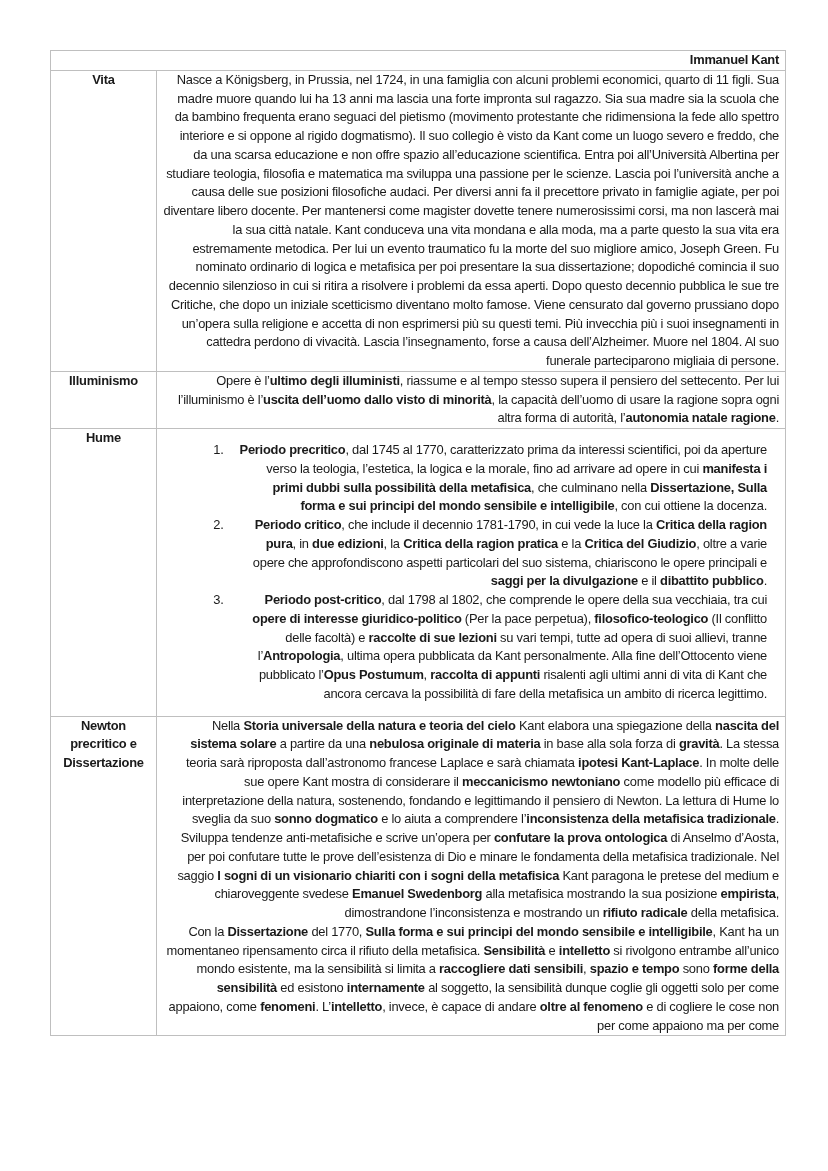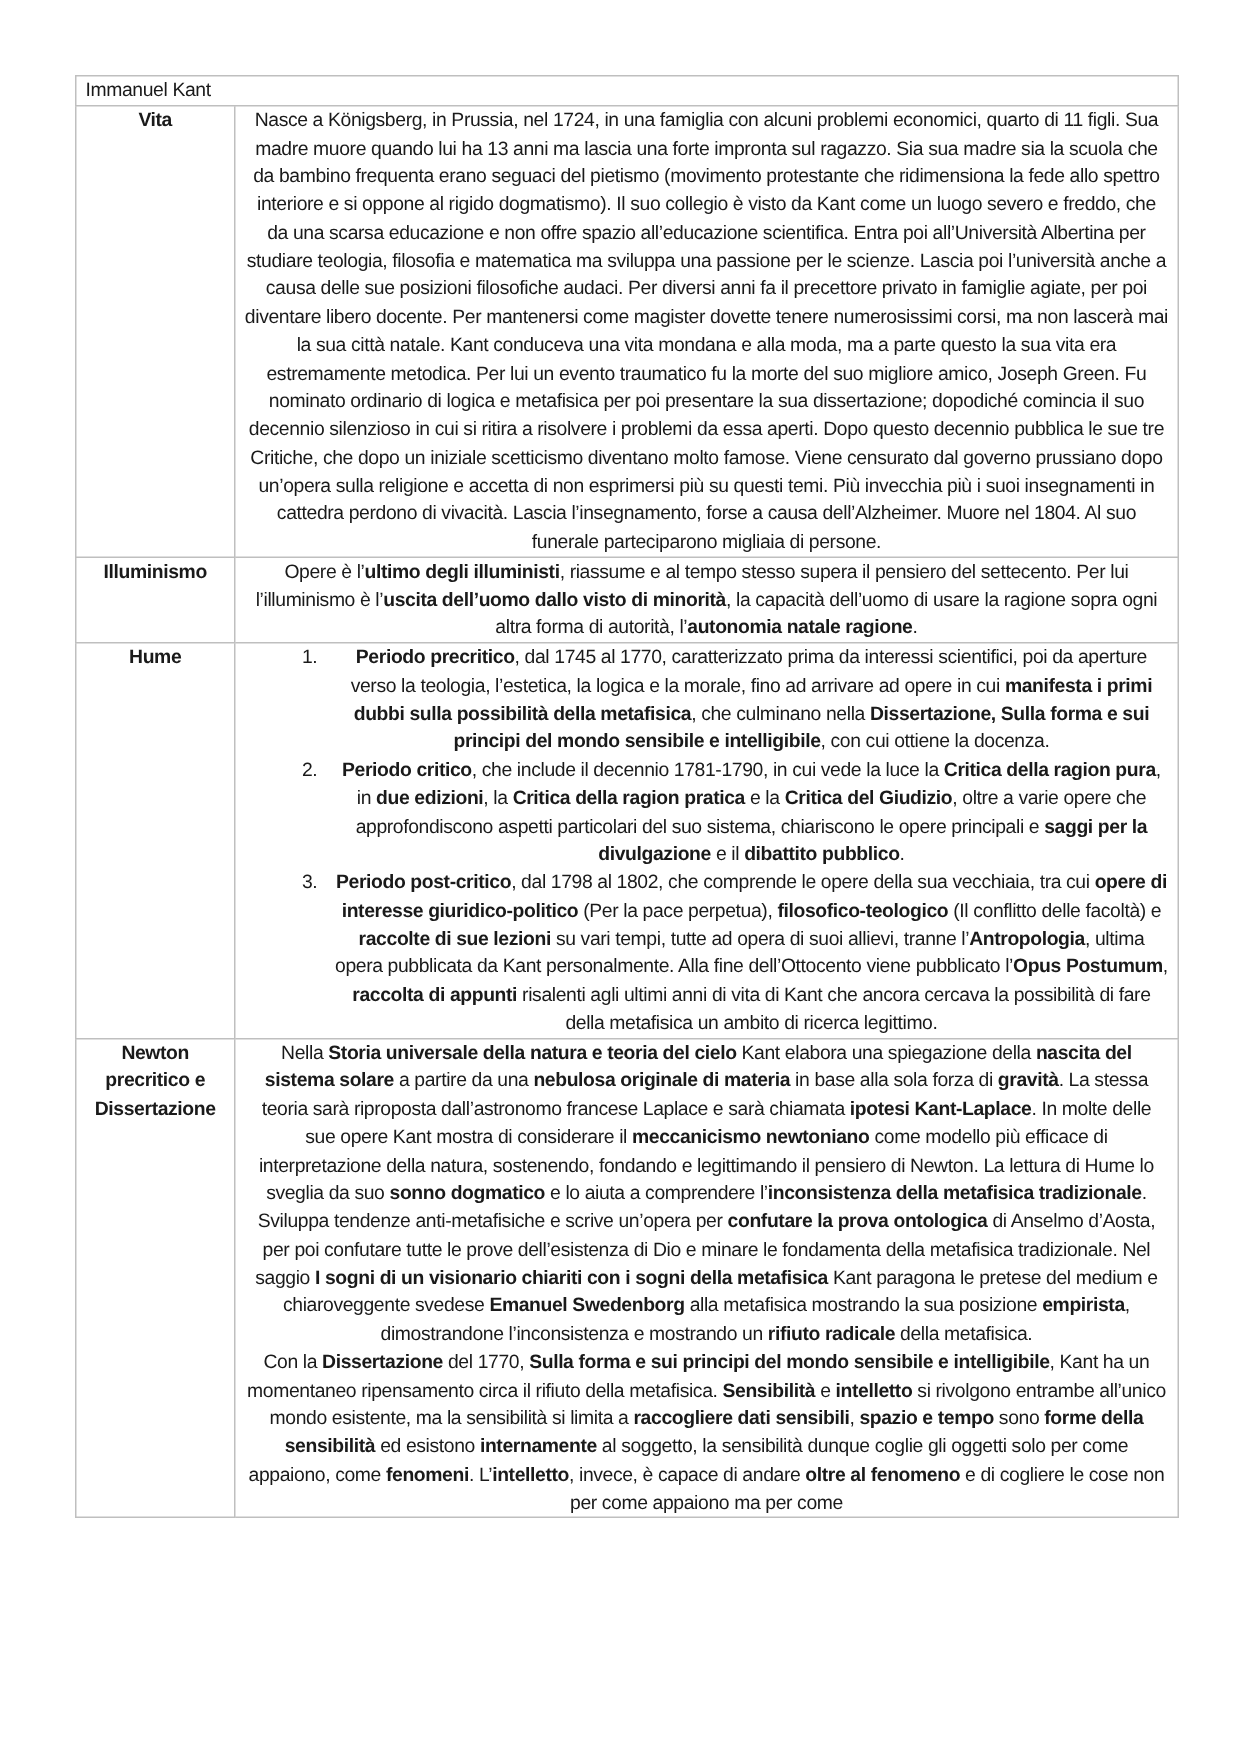--- a/index.html
+++ b/index.html
@@ -31,36 +31,37 @@
     line-height: 18.75px;
     letter-spacing: -0.25px;
     word-spacing: 0px;
   }
   table.notes td {
     border: 1px solid #bfbfbf;
     vertical-align: top;
     padding: 0 6px;
   }
   td.title-cell {
-    font-weight: normal;
+    font-weight: bold;
     padding-top: 0;
     height: 18px;
+    text-align: right;
   }
   td.label-cell {
     width: 93px;
     font-weight: bold;
     text-align: center;
   }
   td.content-cell {
     width: 619px;
-    text-align: center;
+    text-align: right;
   }
   b { font-weight: bold; }
   ol.works {
-    margin: 0;
+    margin: 12px;
     padding-left: 52px;
   }
   ol.works li {
     padding-left: 8px;
   }
 </style>
 </head>
 <body>
 
 <div class="page">

